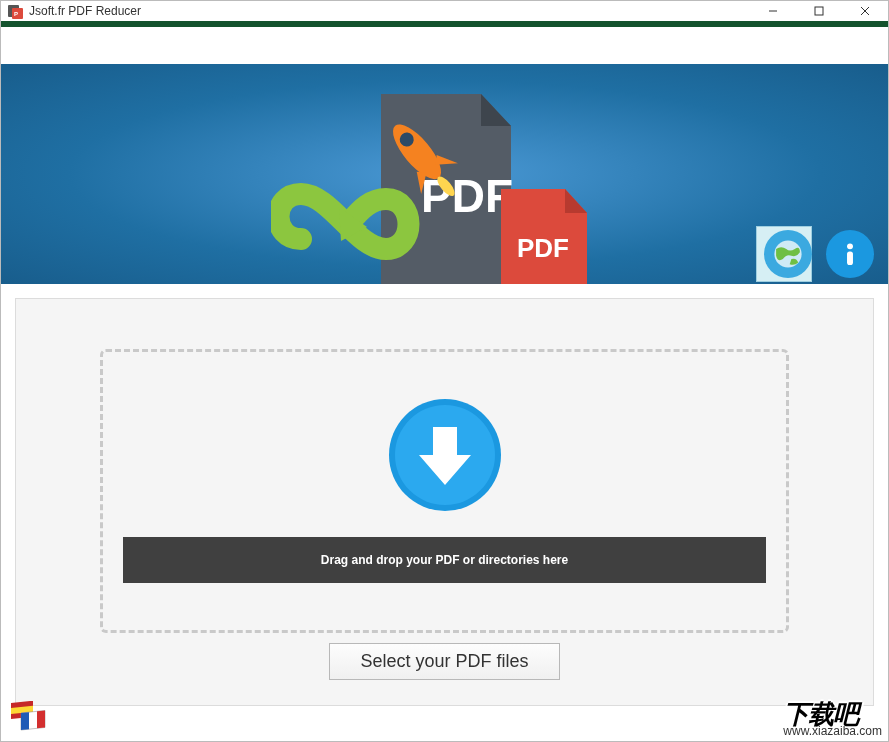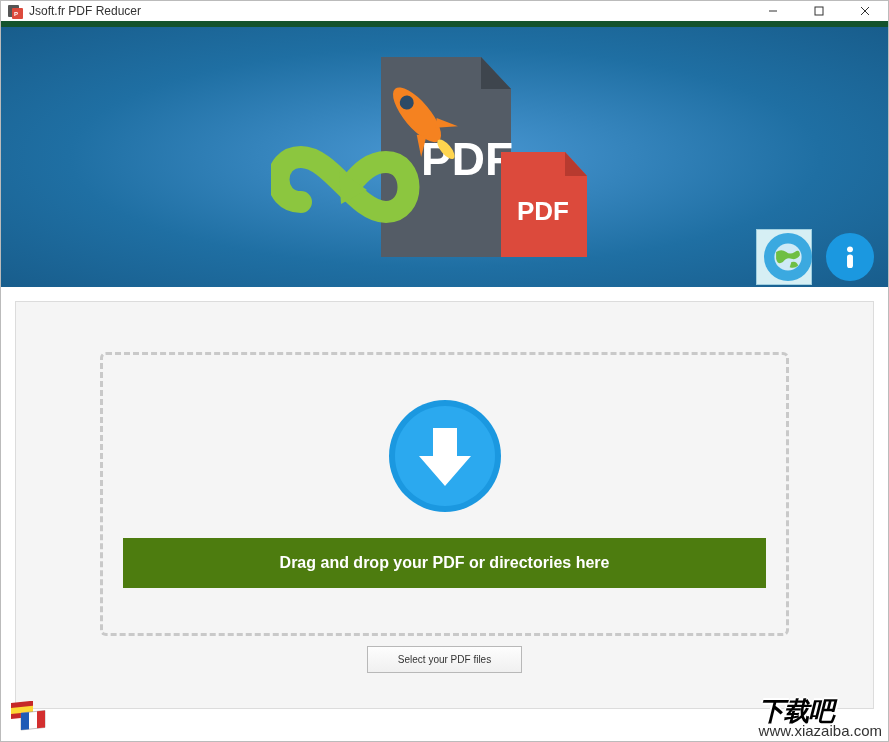--- a/index.html
+++ b/index.html
@@ -33,24 +33,25 @@
     font-size: 12px;
     color: #333;
     cursor: pointer;
   }
   .app-icon {
     width: 16px; height: 16px;
     display: inline-block;
   }
 
   .banner {
-    height: 260px;
+    height: 220px;
     background: radial-gradient(ellipse at center, #4a98d4 0%, #1f6fa3 60%, #185d8c 100%);
     position: relative;
     overflow: hidden;
+    margin-top: 37px;
   }
   .banner-icons {
     position: absolute;
     right: 14px;
     bottom: 6px;
     display: flex;
     gap: 14px;
     align-items: center;
   }
   .banner-icon-btn {
@@ -99,38 +100,38 @@
     align-items: center;
     justify-content: center;
     gap: 26px;
     padding: 20px;
   }
   .drop-circle {
     width: 112px;
     height: 112px;
   }
   .drop-label {
-    background: #4d7c0f;
+    background: #404040;
     color: #ffffff;
-    font-size: 16px;
+    font-size: 12px;
     font-weight: bold;
     text-align: center;
     padding: 16px 8px;
     width: 100%;
   }
   .select-btn-wrap {
     display: flex;
     justify-content: center;
     margin-top: 10px;
   }
   .select-btn {
     background: linear-gradient(#fdfdfd, #f0f0f0);
     border: 1px solid #b8b8b8;
     padding: 7px 30px;
-    font-size: 10px;
+    font-size: 18px;
     color: #333;
     cursor: pointer;
     font-family: Tahoma, Verdana, sans-serif;
   }
 
   .footer {
     position: absolute;
     left: 8px;
     bottom: 6px;
   }
@@ -145,21 +146,21 @@
     font-weight: 900;
     font-style: italic;
     color: #000;
     text-shadow: 2px 0 #fff, -2px 0 #fff, 0 2px #fff, 0 -2px #fff;
     letter-spacing: -1px;
     line-height: 0.9;
     text-align: left;
     pointer-events: none;
   }
   .watermark-sub {
-    font-size: 15px;
+    font-size: 12px;
     font-style: normal;
     font-weight: normal;
     letter-spacing: 0;
     text-shadow: none;
     color: #333;
   }
 </style>
 </head>
 <body>
 

